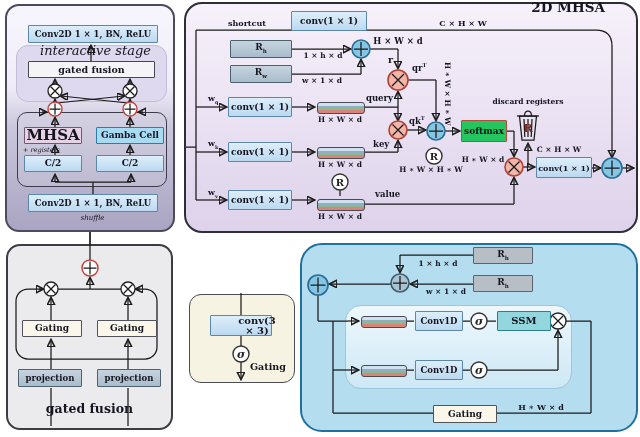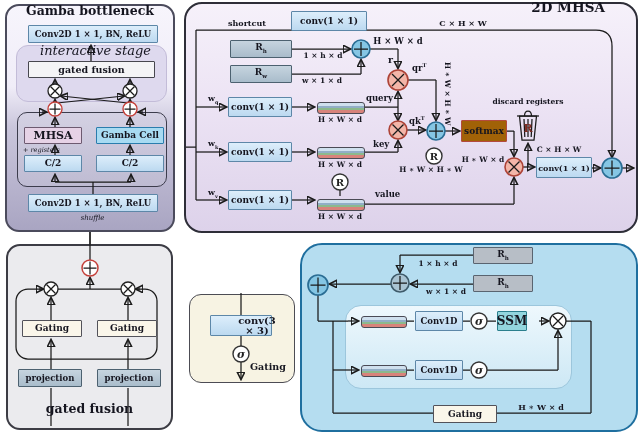--- a/index.html
+++ b/index.html
@@ -20,21 +20,21 @@
     background:linear-gradient(180deg,#eef8fd,#cde8f5);}
   .bx{position:absolute;display:flex;align-items:center;justify-content:center;border-radius:1px;
       font-weight:bold;box-sizing:border-box;z-index:3;text-align:center;line-height:1;}
   .blue{background:linear-gradient(180deg,#ddeefb,#bcd9f0);border:1px solid #5d87a8;}
   .grayblue{background:linear-gradient(180deg,#c6d4df,#a9bccb);border:1px solid #4c6170;}
   .gray{background:#b7bec6;border:1px solid #596470;}
   .pink{background:#e6d2e6;border:1px solid #6d5a70;}
   .cyan{background:#a8dbf2;border:1.5px solid #2a7dad;}
   .cream{background:#faf6ea;border:1px solid #52525a;}
   .whitebx{background:#f4f4f6;border:1px solid #47474f;}
-  .salmon{background:#a16207;border:1.3px solid #b44a3e;}
+  .salmon{background:#22c55e;border:1.3px solid #b44a3e;}
   .teal{background:#93d6de;border:1px solid #2b7f8d;}
   .lb{position:absolute;font-weight:bold;white-space:nowrap;z-index:3;line-height:1;}
   .it{font-style:italic;font-weight:normal;}
   .ttl{position:absolute;font-weight:bold;z-index:3;line-height:1;}
   sub{font-size:0.62em;}  sup{font-size:0.62em;}
   .tensor{position:absolute;height:10px;border:1px solid #4a4a55;border-radius:3px;z-index:3;
     background:linear-gradient(180deg,#cfe0ee 0 30%,#92aec6 30% 52%,#8cb98c 52% 74%,#d8837b 74% 100%);}
   #wires{position:absolute;left:0;top:0;z-index:2;}
   #wires path,#wires rect.wire{fill:none;stroke:#1a1a1a;stroke-width:1.25;}
   #wires text{font-family:"DejaVu Serif","Liberation Serif",serif;font-weight:bold;}
@@ -242,25 +242,24 @@
     <g>
       <circle cx="479" cy="370" r="8" fill="#fff" stroke="#333" stroke-width="1.4"></circle>
       <text x="479" y="374" font-size="11" font-style="italic" text-anchor="middle" fill="#222">σ</text>
     </g>
     <g>
       <circle cx="558" cy="321" r="8" fill="#fff" stroke="#222" stroke-width="1.4"></circle>
       <path d="M553,316 L563,326 M563,316 L553,326" stroke="#222" stroke-width="1.3"></path>
     </g>
   </svg>
 
-  <div class="ttl" style="left:5px;top:5px;width:170px;font-size:12.5px;text-align:center;">Gamba bottleneck</div>
   <div class="bx blue" style="left:28px;top:25px;width:130px;height:18px;font-size:8.5px;">Conv2D 1 × 1, BN, ReLU</div>
   <div class="lb it" style="left:40px;top:44px;width:105px;font-size:13px;text-align:left;">interactive stage</div>
   <div class="bx whitebx" style="left:28px;top:61px;width:127px;height:17px;font-size:9.5px;">gated fusion</div>
-  <div class="bx pink" style="left:24px;top:127px;width:58px;height:17px;font-size:11px;">MHSA</div>
+  <div class="bx pink" style="left:24px;top:127px;width:58px;height:17px;font-size:15px;">MHSA</div>
   <div class="bx cyan" style="left:96px;top:127px;width:68px;height:17px;font-size:9px;">Gamba Cell</div>
   <div class="lb it" style="left:23px;top:147px;font-size:6.5px;">+ registers</div>
   <div class="bx blue" style="left:24px;top:155px;width:58px;height:17px;font-size:9px;">C/2</div>
   <div class="bx blue" style="left:96px;top:155px;width:68px;height:17px;font-size:9px;">C/2</div>
   <div class="bx blue" style="left:28px;top:194px;width:130px;height:18px;font-size:8.5px;">Conv2D 1 × 1, BN, ReLU</div>
   <div class="lb it" style="left:60px;top:215px;width:65px;font-size:7px;text-align:center;">shuffle</div>
 
   <div class="ttl" style="left:490px;top:1px;width:115px;font-size:13.5px;text-align:right;">2D MHSA</div>
   <div class="lb" style="left:228px;top:19px;font-size:8px;">shortcut</div>
   <div class="bx blue" style="left:291px;top:11px;width:76px;height:20px;font-size:9px;">conv(1 × 1)</div>
@@ -318,17 +317,17 @@
     </div>
   <div class="bx gray" style="left:473px;top:275px;width:60px;height:17px;font-size:9px;">
       <span><span>R</span><sub>h</sub></span>
     </div>
   <div class="lb" style="left:412px;top:260px;width:52px;font-size:7.5px;text-align:center;">1 × h × d</div>
   <div class="lb" style="left:419px;top:288px;width:54px;font-size:7.5px;text-align:center;">w × 1 × d</div>
   <div class="tensor" style="left:361px;top:316px;width:44px;"></div>
   <div class="tensor" style="left:361px;top:365px;width:44px;"></div>
   <div class="bx blue" style="left:415px;top:311px;width:48px;height:20px;font-size:8.5px;">Conv1D</div>
   <div class="bx blue" style="left:415px;top:360px;width:48px;height:20px;font-size:8.5px;">Conv1D</div>
-  <div class="bx teal" style="left:497px;top:311px;width:30px;height:20px;font-size:12px;">SSM</div>
+  <div class="bx teal" style="left:497px;top:311px;width:54px;height:20px;font-size:10px;">SSM</div>
   <div class="bx cream" style="left:433px;top:405px;width:64px;height:18px;font-size:9px;">Gating</div>
   <div class="lb" style="left:511px;top:403px;width:60px;font-size:8px;text-align:center;">H ∗ W × d</div>
 
 </div>
 
 </body></html>

